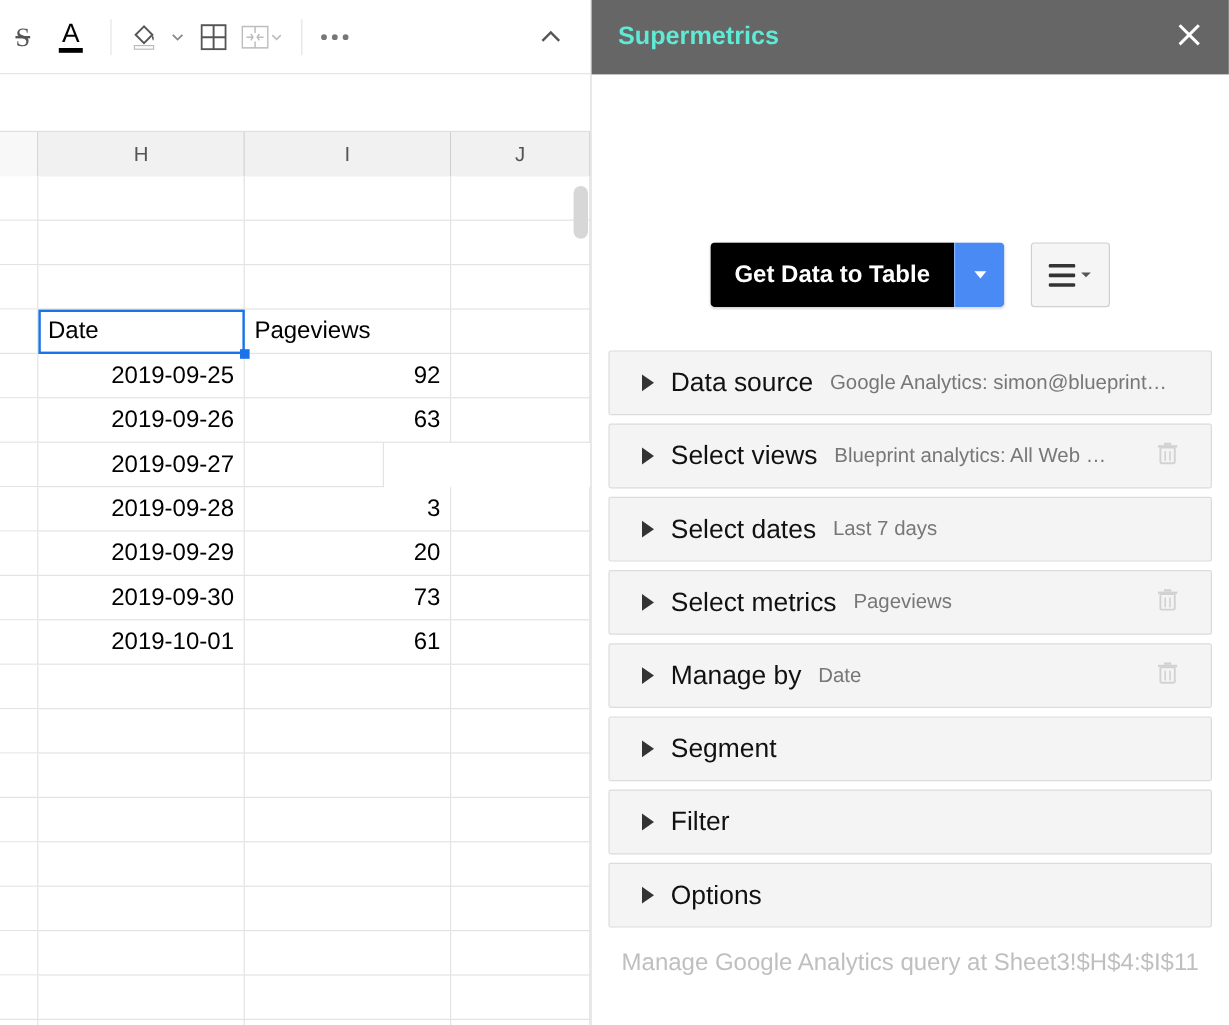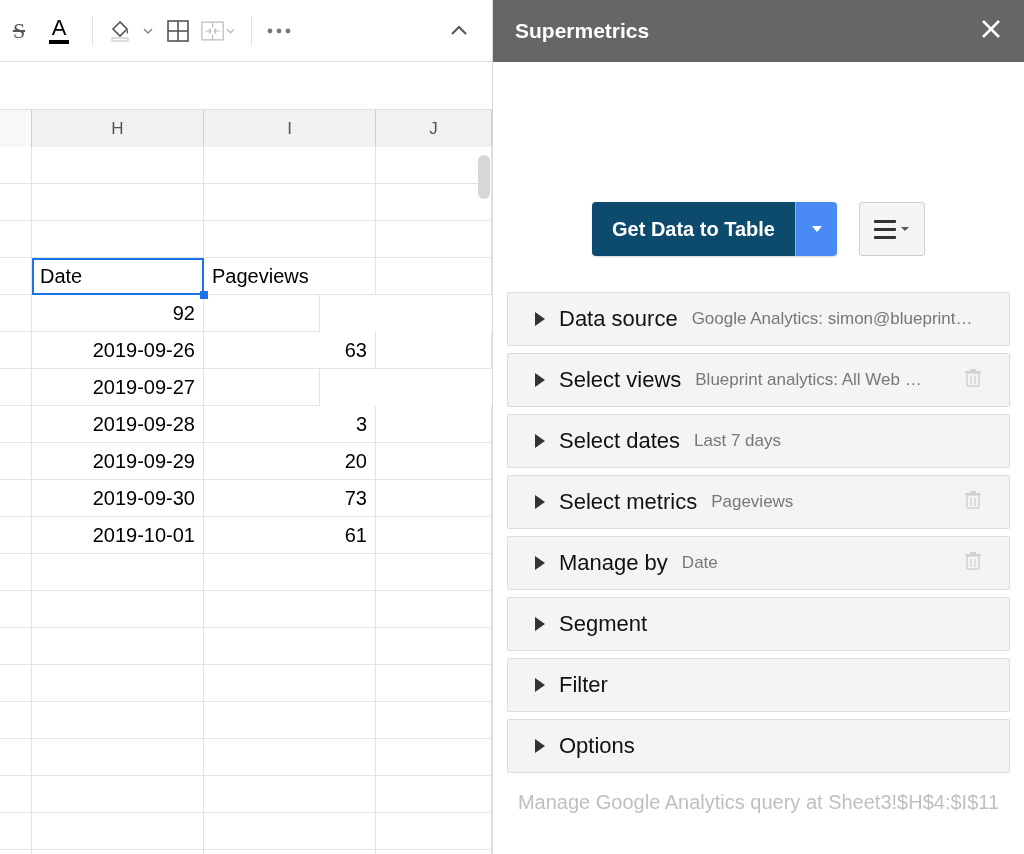--- a/index.html
+++ b/index.html
@@ -134,21 +134,21 @@
   }
 
   
   .sidebar {
     position:absolute; right:0; top:0;
     width:532px; height:854px;
     background:#fff;
     border-left:1px solid #d9d9d9;
   }
   .sb-titlebar {
-    height:62px; background:#666; color:#ffffff;
+    height:62px; background:#666; color:#5eead4;
     display:flex; align-items:center;
     padding:0 22px;
     justify-content:space-between;
   }
   .sb-title { font-size:21px; font-weight:700; }
   .sb-close { font-size:28px; cursor:pointer; font-weight:300; line-height:1; }
 
   .sb-body {
     position:absolute; left:0; top:62px; right:0; bottom:0;
     padding:0 14px;
@@ -159,21 +159,21 @@
     gap:22px;
     margin-top:140px;
     margin-bottom:36px;
   }
   .get-data-btn {
     display:flex; height:54px;
     border-radius:4px; overflow:hidden;
     box-shadow:0 1px 2px rgba(0,0,0,.15);
   }
   .get-data-main {
-    background:#0c4a6e; color:#fff;
+    background:#000000; color:#fff;
     font-size:20px; font-weight:700;
     display:flex; align-items:center;
     padding:0 20px;
     cursor:pointer;
   }
   .get-data-drop {
     background:#4a8af4; width:42px;
     display:flex; align-items:center; justify-content:center;
     border-left:1px solid rgba(255,255,255,.35);
     cursor:pointer;
@@ -330,20 +330,21 @@
 
     <div class="row">
       <div class="gutter"></div>
       <div class="cell colH hdr">Date</div>
       <div class="cell colI hdr" style="justify-content:flex-start;">Pageviews</div>
       <div class="cell colJ"></div>
     </div>
 
     <div class="row">
       <div class="gutter"></div>
+      <div class="cell colH num">2019-09-25</div>
       <div class="cell colI">92</div>
       <div class="cell colJ"></div>
     </div>
     <div class="row">
       <div class="gutter"></div>
       <div class="cell colH num">2019-09-26</div>
       <div class="cell colI">63</div>
       <div class="cell colJ"></div>
     </div>
     <div class="row">

